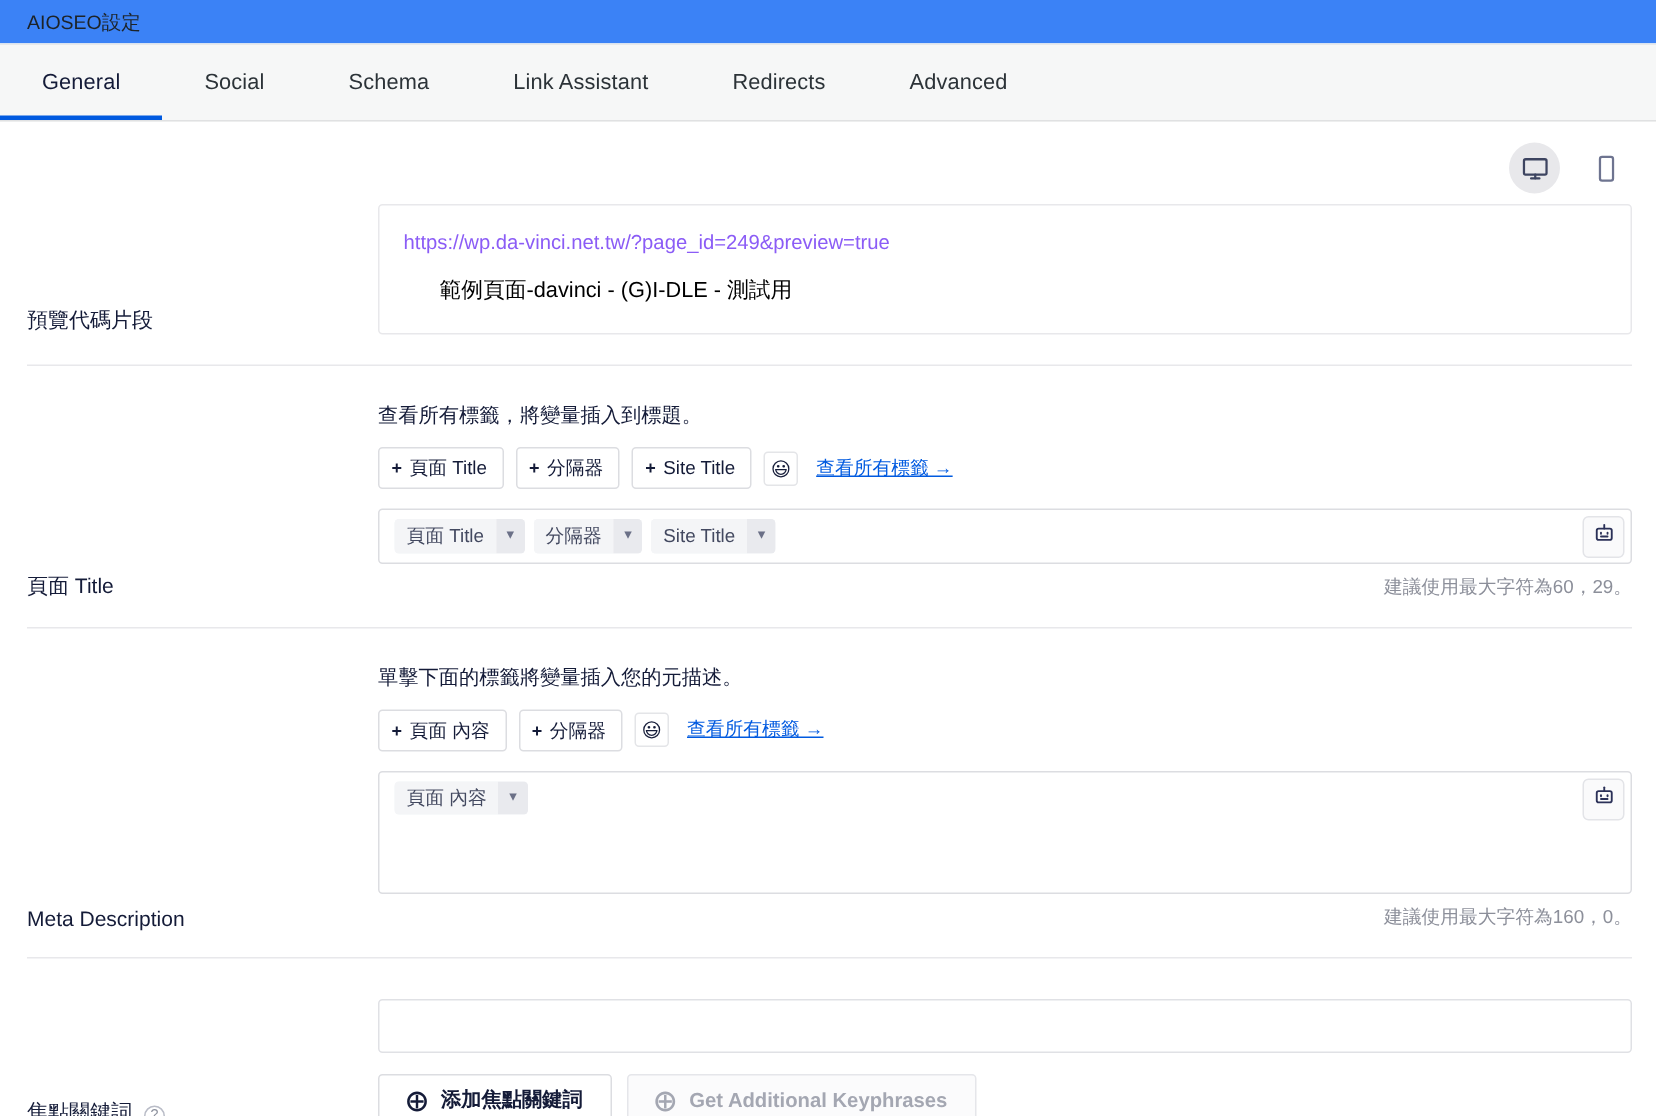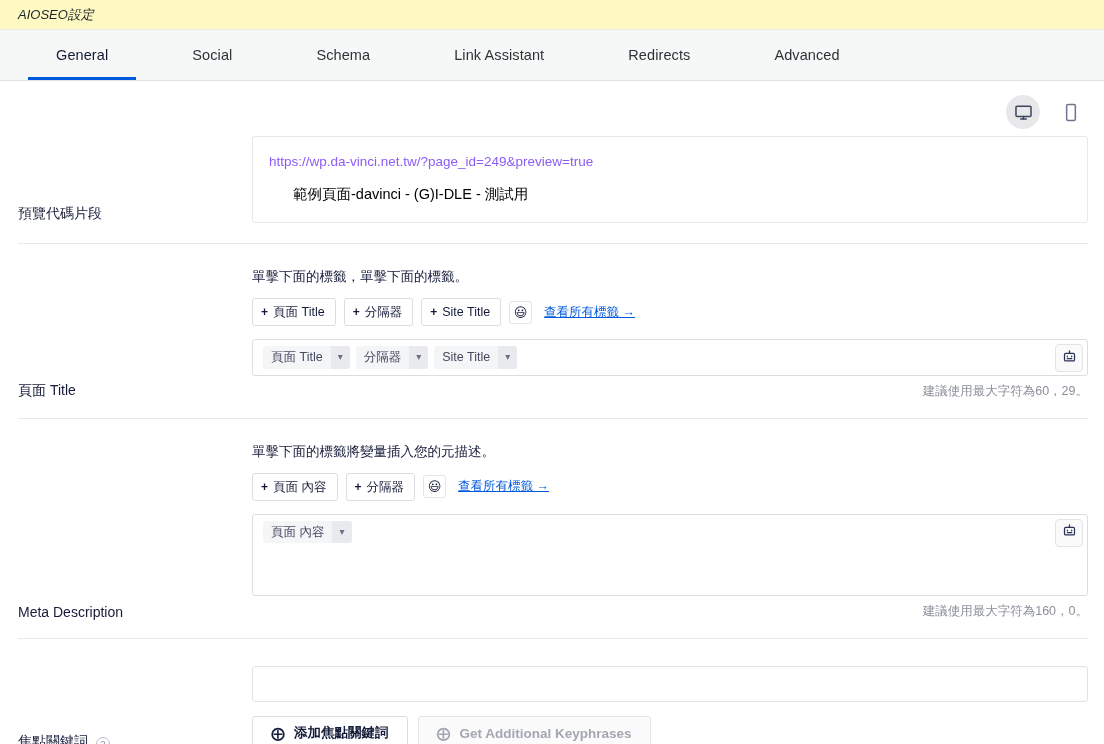--- a/index.html
+++ b/index.html
@@ -8,27 +8,26 @@
     width: 1104px; height: 744px;
     background: #ffffff;
     font-family: "Liberation Sans", "DejaVu Sans", sans-serif;
     color: #141b38;
     overflow: hidden;
   }
 
   
   .app-header {
     height: 29px;
-    background: #fef9c3;
+    background: #3b82f6;
     display: flex;
     align-items: center;
     padding-left: 18px;
     font-size: 13px;
     color: #1d2327;
-    font-style: italic;
   }
 
   
   .tabbar {
     height: 52px;
     background: #f6f7f7;
     border-top: 1px solid #e8e9ea;
     border-bottom: 1px solid #e0e1e2;
     display: flex;
     align-items: stretch;
@@ -36,21 +35,20 @@
   }
   .tab {
     position: relative;
     display: flex;
     align-items: center;
     padding: 0 28px;
     font-size: 14.5px;
     color: #2c3338;
     cursor: pointer;
     letter-spacing: .1px;
-    margin-left: 28px;
   }
   .tab.active { color: #141b38; }
   .tab.active::after {
     content: "";
     position: absolute;
     left: 0; right: 0; bottom: 0;
     height: 3px;
     background: #005ae0;
   }
 
@@ -335,21 +333,21 @@
     </div>
   </div>
 
   <div class="divider"></div>
 
   <div class="row" style="padding-top:24px;padding-bottom:18px;">
     <div class="row-label">
       <span>頁面 Title</span>
     </div>
     <div class="row-body">
-      <div class="field-hint">單擊下面的標籤，單擊下面的標籤。</div>
+      <div class="field-hint">查看所有標籤，將變量插入到標題。</div>
 
       <div class="tagrow">
         <div class="tag-btn">
           <span class="plus">+</span>
           <span>頁面 Title</span>
         </div>
         <div class="tag-btn">
           <span class="plus">+</span>
           <span>分隔器</span>
         </div>

